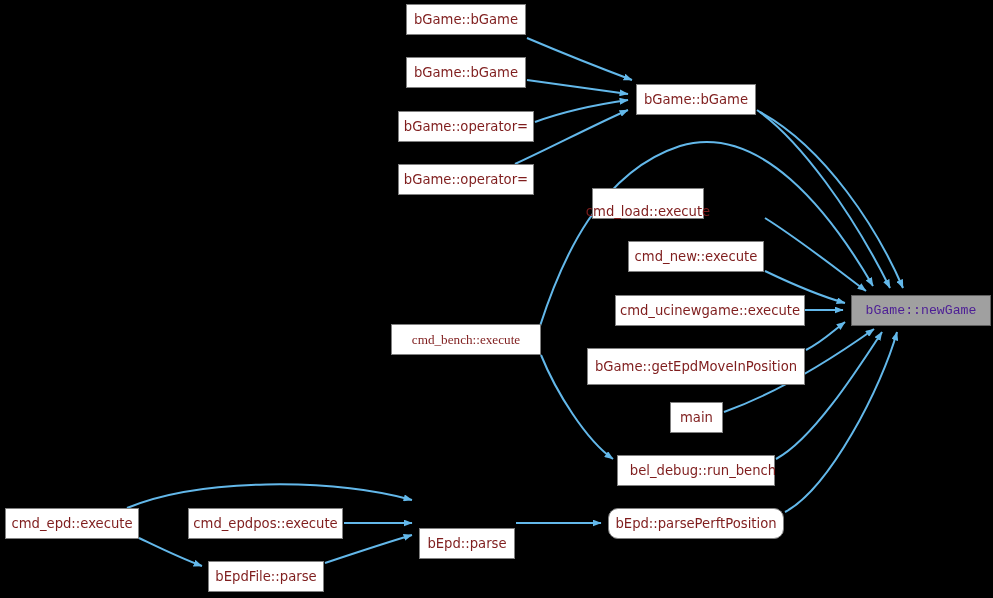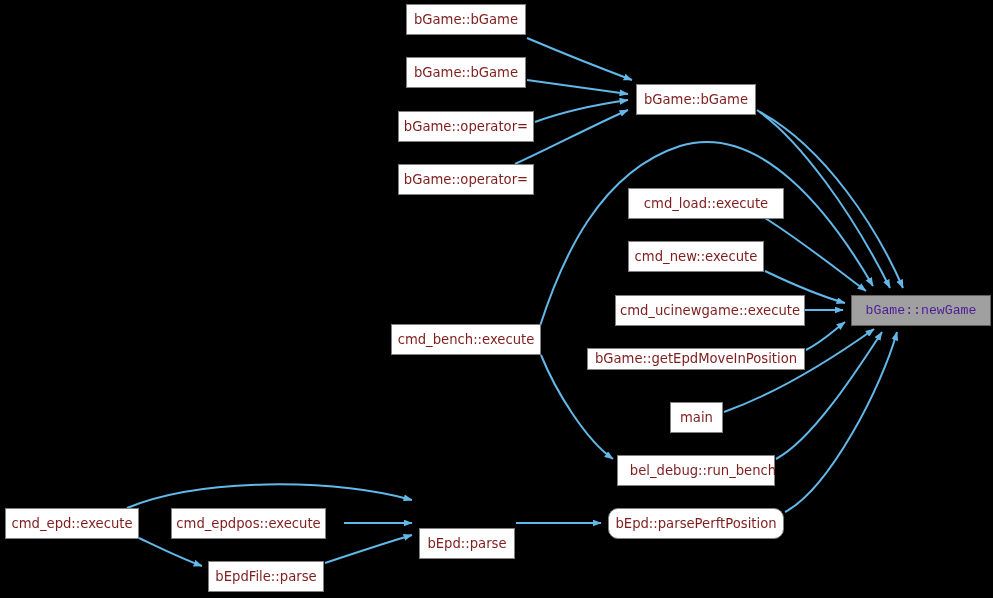--- a/index.html
+++ b/index.html
@@ -90,48 +90,48 @@
       </div>
       <div class="node" style="left: 398px; top: 111px; width: 136px; height: 31px;">
         <span class="node-label">bGame::operator=</span>
       </div>
       <div class="node" style="left: 398px; top: 164px; width: 136px; height: 31px;">
         <span class="node-label">bGame::operator=</span>
       </div>
       <div class="node" style="left: 636px; top: 84px; width: 120px; height: 31px;">
         <span class="node-label">bGame::bGame</span>
       </div>
-      <div class="node" style="left: 628px; top: 188px; width: 156px; height: 31px;">
+      <div class="node" style="left: 592px; top: 188px; width: 112px; height: 31px; align-items: flex-end;">
         <span class="node-label">cmd_load::execute</span>
       </div>
       <div class="node" style="left: 628px; top: 241px; width: 136px; height: 31px;">
         <span class="node-label">cmd_new::execute</span>
       </div>
       <div class="node" style="left: 601px; top: 295px; width: 190px; height: 31px; margin-left: 14px;">
         <span class="node-label">cmd_ucinewgame::execute</span>
       </div>
-      <div class="node" style="left: 587px; top: 348px; width: 218px; height: 22px;">
+      <div class="node" style="left: 587px; top: 348px; width: 218px; height: 37px;">
         <span class="node-label">bGame::getEpdMoveInPosition</span>
       </div>
-      <div class="node" style="left: 391px; top: 324px; width: 150px; height: 31px;">
+      <div class="node" style="left: 391px; top: 324px; width: 150px; height: 31px; font-family: Liberation Serif, serif;">
         <span class="node-label">cmd_bench::execute</span>
       </div>
       <div class="node" style="left: 670px; top: 402px; width: 53px; height: 31px;">
         <span class="node-label">main</span>
       </div>
       <div class="node" style="left: 617px; top: 455px; width: 158px; height: 31px; padding-left: 14px;">
         <span class="node-label">bel_debug::run_bench</span>
       </div>
       <div class="node highlight" style="left: 851px; top: 295px; width: 140px; height: 31px;">
         <span class="node-label">bGame::newGame</span>
       </div>
       <div class="node" style="left: 5px; top: 508px; width: 134px; height: 31px;">
         <span class="node-label">cmd_epd::execute</span>
       </div>
-      <div class="node" style="left: 171px; top: 508px; width: 155px; height: 31px;">
+      <div class="node" style="left: 188px; top: 508px; width: 155px; height: 31px;">
         <span class="node-label">cmd_epdpos::execute</span>
       </div>
       <div class="node" style="left: 419px; top: 528px; width: 96px; height: 31px;">
         <span class="node-label">bEpd::parse</span>
       </div>
       <div class="node" style="left: 608px; top: 508px; width: 176px; height: 31px; border-radius: 10px;">
         <span class="node-label">bEpd::parsePerftPosition</span>
       </div>
       <div class="node" style="left: 208px; top: 561px; width: 116px; height: 31px;">
         <span class="node-label">bEpdFile::parse</span>

